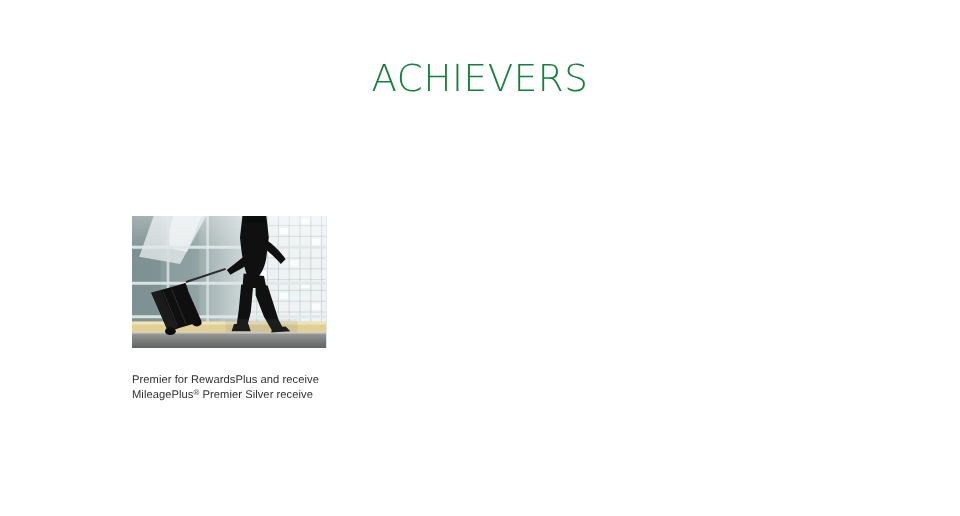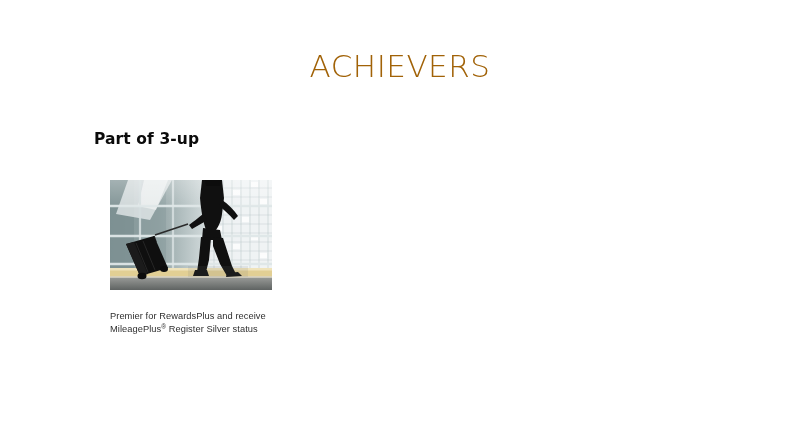--- a/index.html
+++ b/index.html
@@ -27,21 +27,21 @@
   .slide-title {
     position: absolute;
     left: 0;
     top: 48px;
     width: 800px;
     text-align: center;
     font-family: "DejaVu Sans", sans-serif;
     font-size: 31px;
     font-weight: 300;
     letter-spacing: 0.5px;
-    color: #a16207;
+    color: #15803d;
     line-height: 36px;
     white-space: pre;
   }
 
   
   .section-label {
     position: absolute;
     left: 94px;
     top: 129px;
     font-family: "DejaVu Sans", sans-serif;
@@ -90,21 +90,20 @@
     line-height: 0;
   }
 </style>
 </head>
 <body style="background: rgb(255, 255, 255);">
 
 <div id="slide">
 
   <div class="slide-title">ACHIEVERS</div>
 
-  <div class="section-label">Part of 3-up</div>
 
   <div class="card">
 
     <div class="photo" aria-label="Business traveler in dark suit walking with a rolling suitcase past an airport terminal glass curtain wall">
       <svg viewBox="0 0 162 110" preserveAspectRatio="none" aria-hidden="true">
         <defs>
           <linearGradient id="gBg" x1="0" y1="0" x2="1" y2="0">
             <stop offset="0%" stop-color="#7e9193"></stop>
             <stop offset="30%" stop-color="#93a4a5"></stop>
             <stop offset="58%" stop-color="#cfd8d9"></stop>
@@ -229,18 +228,18 @@
             <ellipse cx="54" cy="89" rx="4" ry="3" fill="#0c0c0c"></ellipse>
           </g>
 
           <rect x="78" y="86" width="60" height="11" fill="#6f7271" opacity="0.12"></rect>
         </g>
       </svg>
     </div>
 
     <div class="caption">
       <span>Premier for RewardsPlus and</span>
-      <span>receive MileagePlus</span><sup>®</sup><span> Register</span>
-      <span>Silver status</span>
+      <span>receive MileagePlus</span><sup>®</sup><span> Premier</span>
+      <span>Silver receive</span>
     </div>
 
   </div>
 </div>
 
 </body></html>

